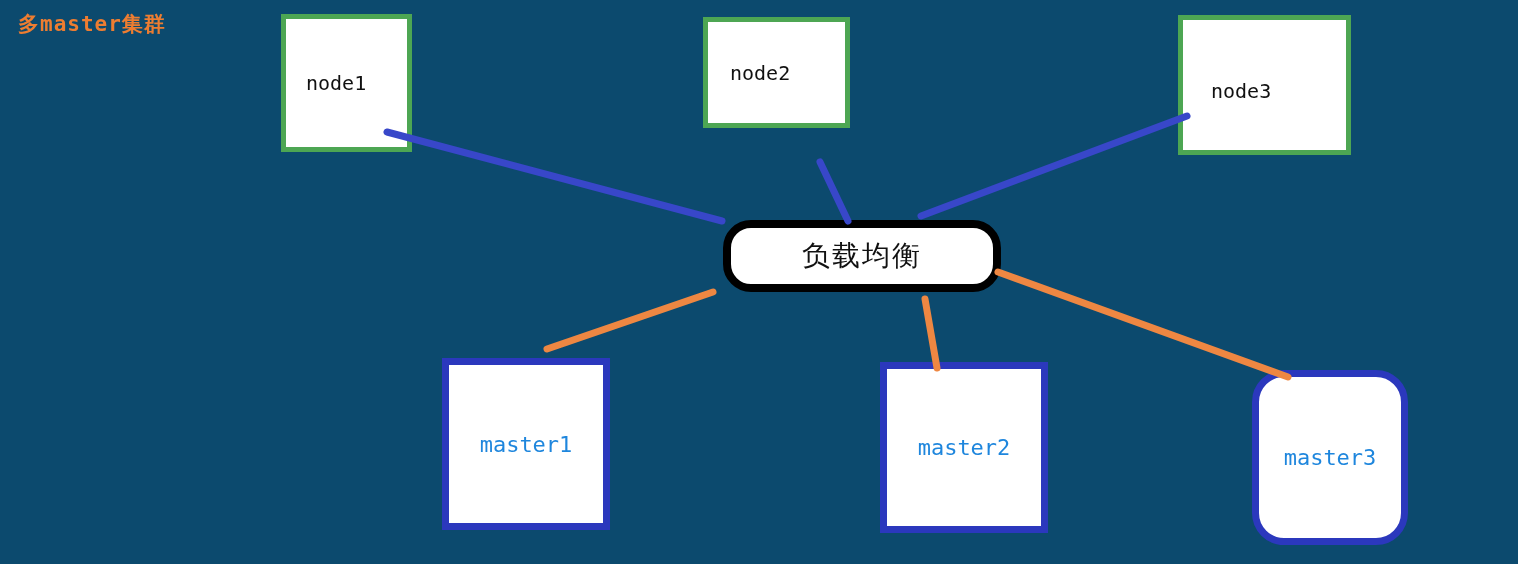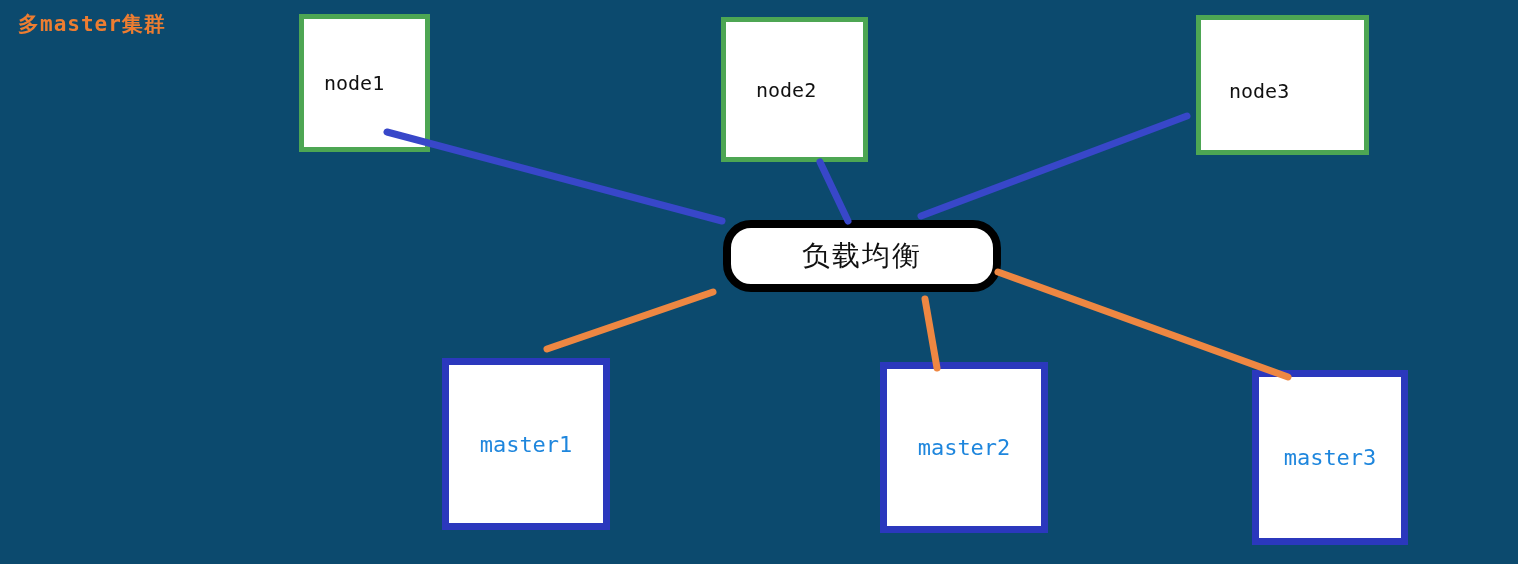--- a/index.html
+++ b/index.html
@@ -30,43 +30,42 @@
     box-sizing: border-box;
     background: #ffffff;
     display: flex;
     align-items: center;
     justify-content: center;
   }
   .node-box {
     border: 5px solid var(--node-border, #4da653);
     color: #111111;
     font-size: 20px;
-    margin-left: 18px;
   }
   .master-box {
     border: 7px solid var(--master-border, #2b38bd);
     color: var(--master-text, #1e86dd);
     font-size: 22px;
   }
   #node1 { left: 281px; top: 14px;  width: 131px; height: 138px; justify-content: flex-start; padding-left: 20px; }
-  #node2 { left: 703px; top: 17px;  width: 147px; height: 145px; justify-content: flex-start; padding-left: 30px; }
+  #node2 { left: 703px; top: 17px;  width: 147px; height: 111px; justify-content: flex-start; padding-left: 22px; }
   #node3 { left: 1178px; top: 15px; width: 173px; height: 140px; justify-content: flex-start; padding-left: 28px; padding-top: 12px; }
   #load-balancer {
     left: 715px; top: 220px; width: 278px; height: 72px;
     border: 8px solid var(--center-border, #000000);
     border-radius: 28px;
     color: #111111;
     font-size: 28px;
     font-family: "DejaVu Sans", sans-serif;
     letter-spacing: 2px;
     margin-left: 8px;
   }
   #master1 { left: 442px;  top: 358px; width: 168px; height: 172px; }
   #master2 { left: 880px;  top: 362px; width: 168px; height: 171px; }
-  #master3 { left: 1252px; top: 370px; width: 156px; height: 175px; }
+  #master3 { left: 1252px; top: 370px; width: 156px; height: 175px; border-radius: 32px; }
   .connections-layer {
     position: absolute;
     left: 0; top: 0;
     width: 1518px;
     height: 564px;
     pointer-events: none;
   }
 </style>
 </head>
 <body>

